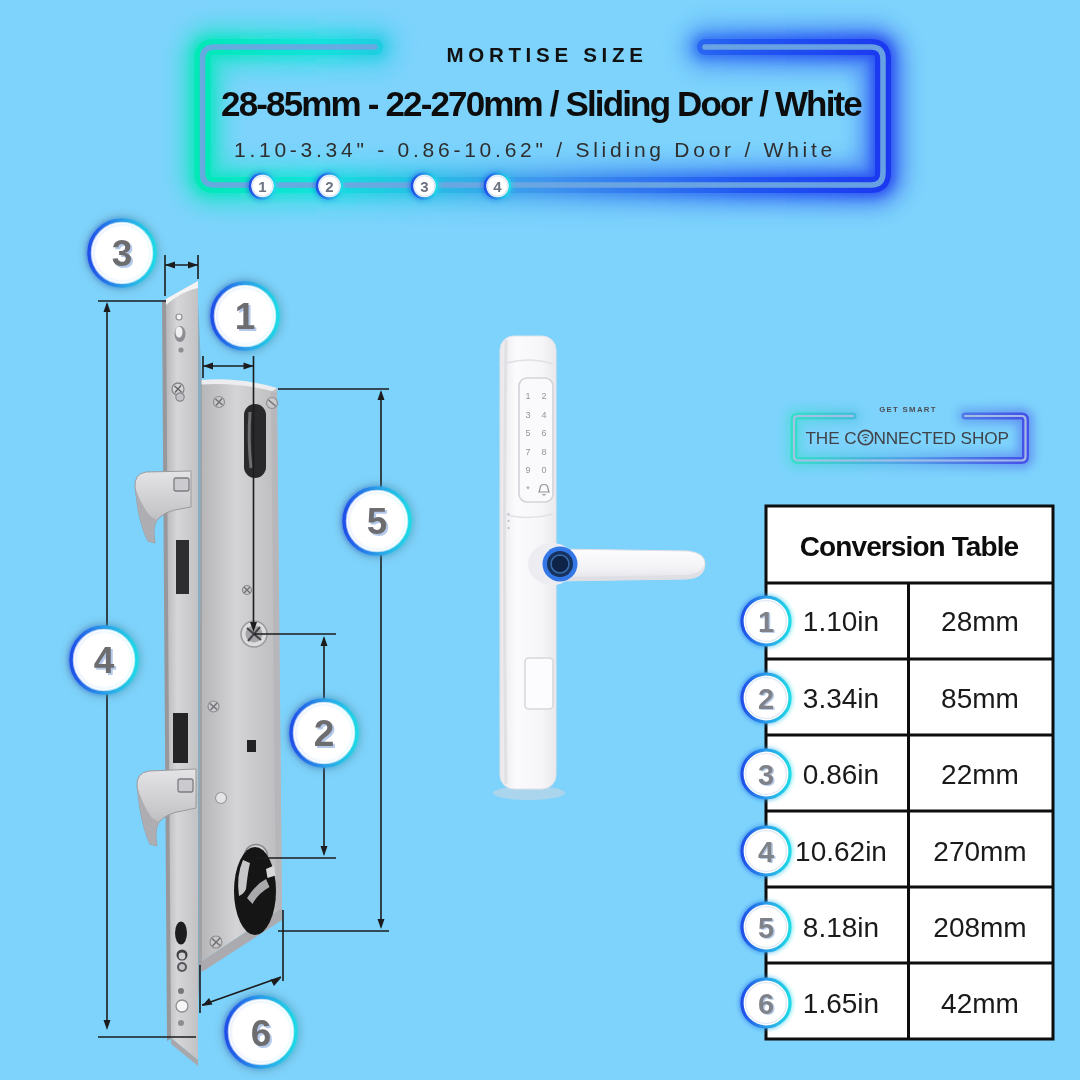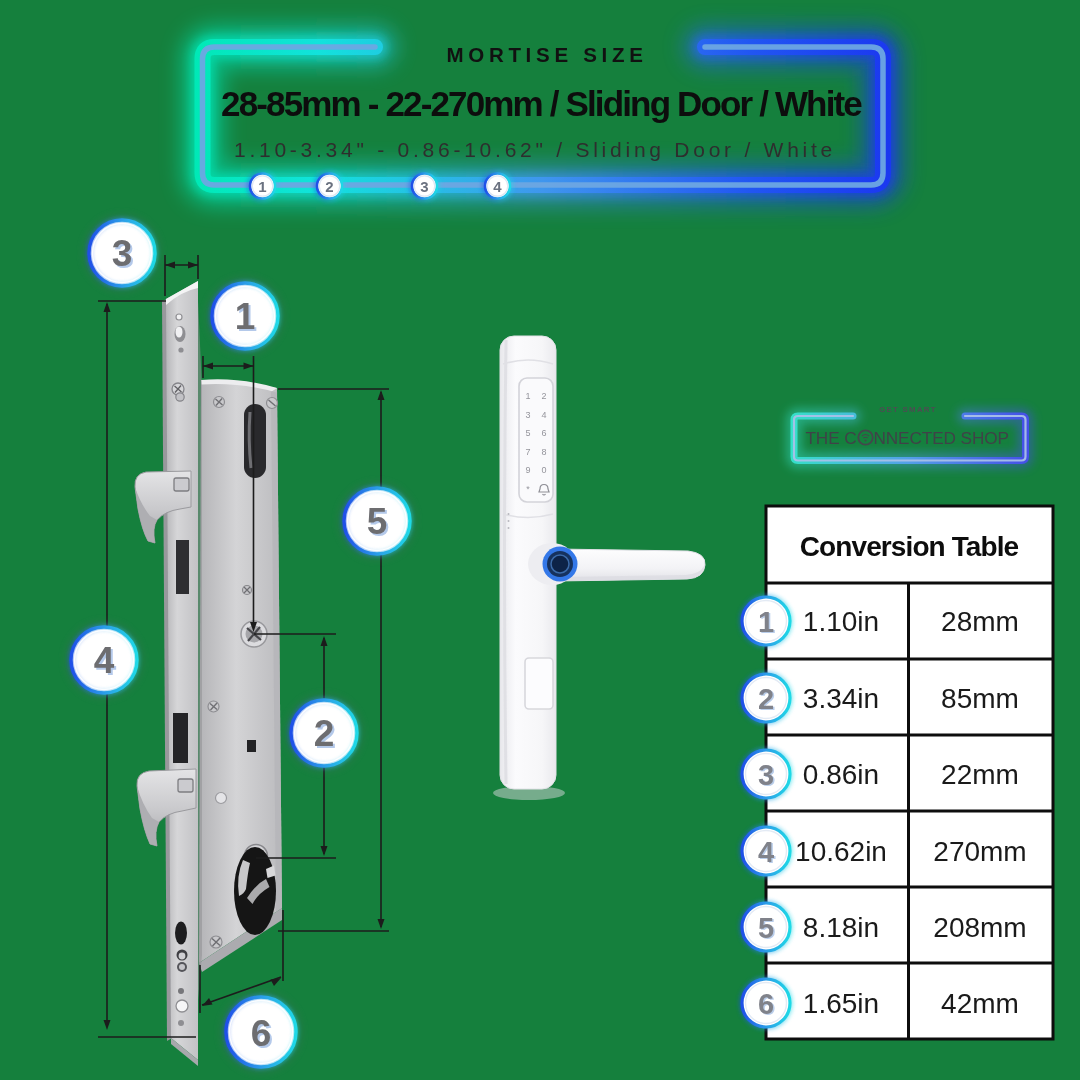--- a/index.html
+++ b/index.html
@@ -1,16 +1,16 @@
 <!DOCTYPE html>
 <html><head>
 <meta charset="utf-8">
 <style>
   html,body{margin:0;padding:0;background:#ffffff;}
-  .page{position:relative;width:1080px;height:1080px;overflow:hidden;background:#15803d;
+  .page{position:relative;width:1080px;height:1080px;overflow:hidden;background:#7dd3fc;
         font-family:"Liberation Sans", sans-serif;}
   svg{position:absolute;left:0;top:0;}
 </style>
 </head>
 <body>
 <div class="page">
 <svg width="1080" height="1080" viewBox="0 0 1080 1080">
 <defs>
   <linearGradient id="frameGrad" x1="195" y1="0" x2="890" y2="0" gradientUnits="userSpaceOnUse">
     <stop offset="0" stop-color="#00e9b6"></stop>

